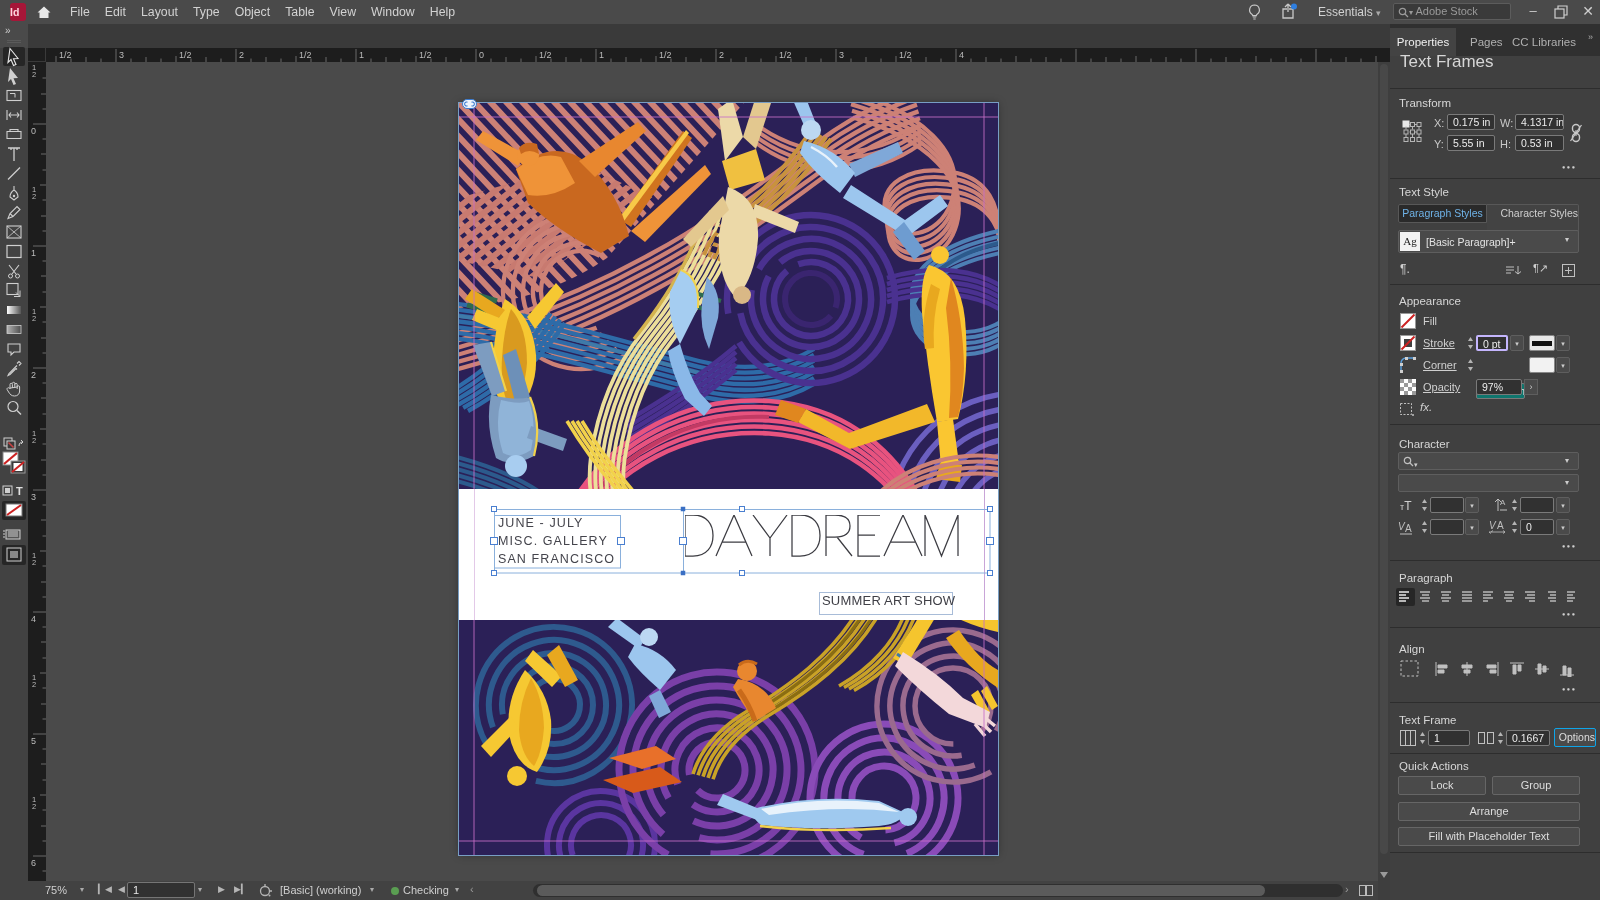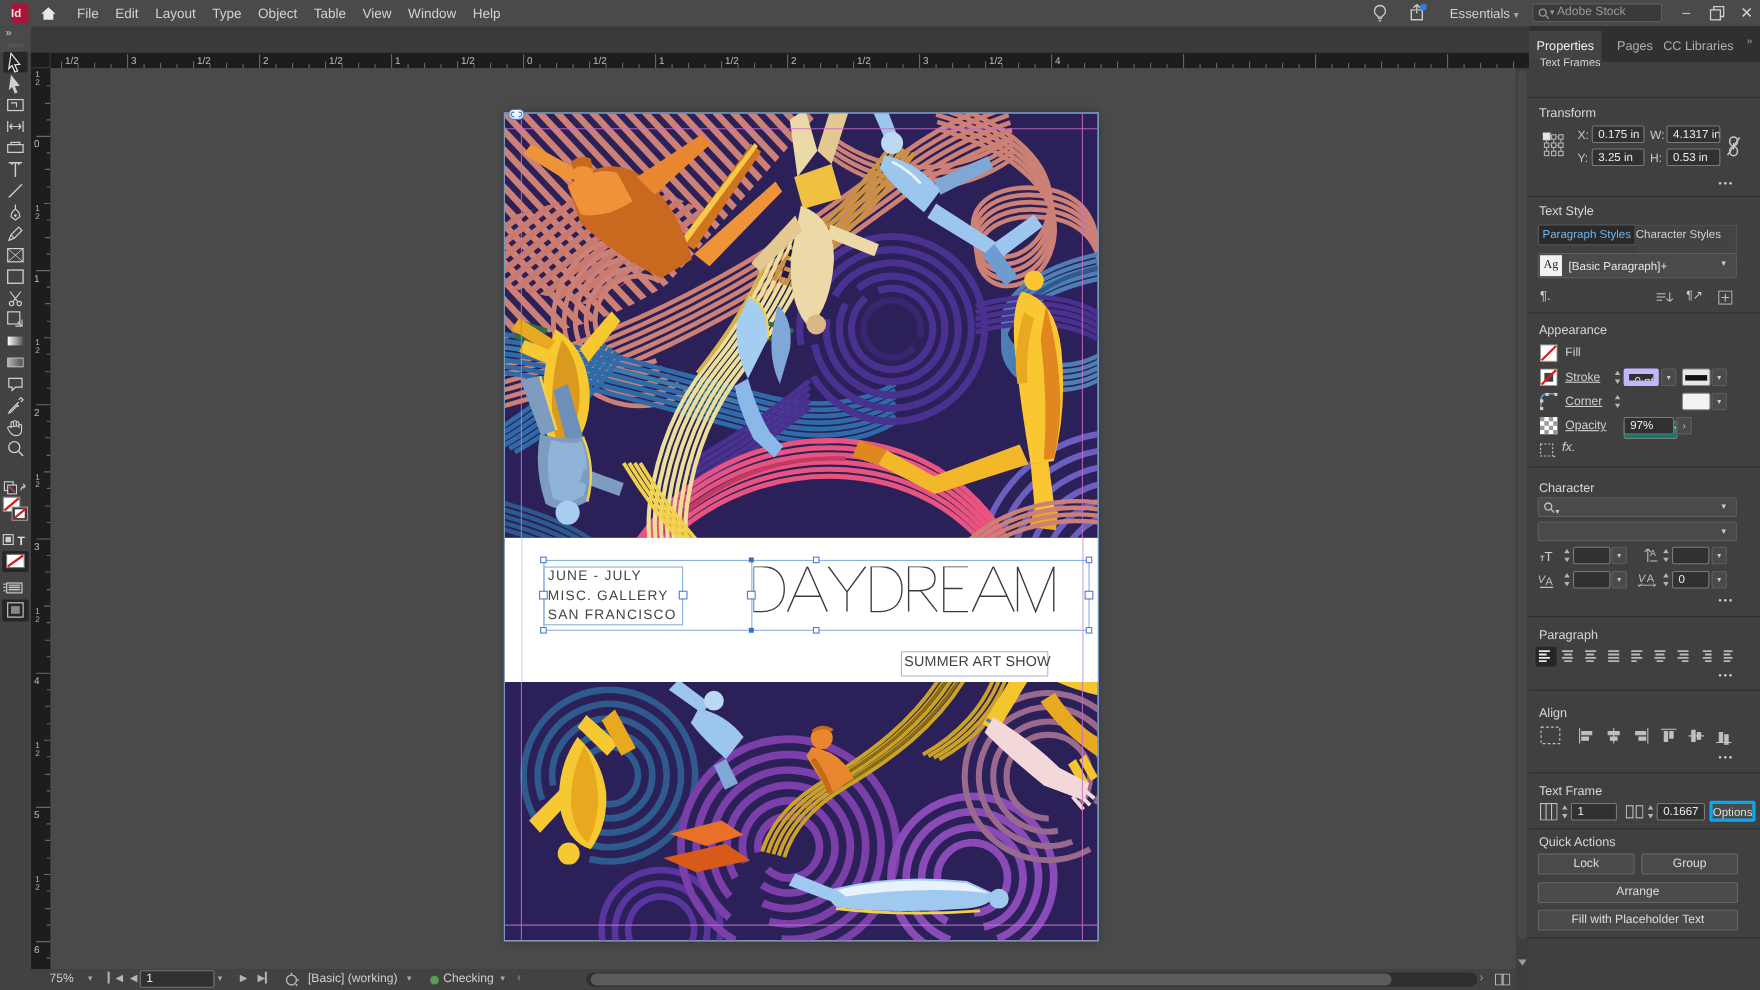--- a/index.html
+++ b/index.html
@@ -603,21 +603,21 @@
       </svg>
   </div>
 
   <div class="abs" id="rightpanel">
       <div class="abs" style="left:0px;top:0px;width:210px;height:32px;background:#303030;"></div>
       <div class="abs" style="left:0px;top:4px;width:66px;height:28px;background:#434343;color:#f0f0f0;font-size:11.5px;line-height:28px;text-align:center;">Properties</div>
       <div class="abs" style="left:80px;top:12px;font-size:11.5px;color:#b0b0b0;white-space:nowrap;">Pages</div>
       <div class="abs" style="left:122px;top:12px;font-size:11.5px;color:#b0b0b0;white-space:nowrap;">CC Libraries</div>
       <div class="abs" style="left:198px;top:8px;color:#aaa;font-size:9px;">»</div>
       <div class="abs" style="left:0px;top:32px;width:210px;height:844px;background:#404040;"></div>
-      <div class="abs" style="left:10px;top:28px;font-size:10px;color:#d6d6d6;white-space:nowrap;">Text Frames</div>
+      <div class="abs" style="left:10px;top:28px;font-size:17px;color:#d6d6d6;white-space:nowrap;">Text Frames</div>
       <div class="abs" style="left:0px;top:64px;width:210px;height:1px;background:#2d2d2d;"></div>
       <div class="abs" style="left:9px;top:73px;font-size:11.5px;color:#d6d6d6;white-space:nowrap;">Transform</div>
       <svg class="abs" style="left:12px;top:96px" width="22" height="26" viewBox="0 0 22 26">
         <g fill="none" stroke="#b5b5b5">
           <rect x="1" y="1" width="6" height="6" fill="#e8e8e8" stroke="#e8e8e8"></rect>
           <rect x="8.5" y="2.5" width="4" height="4"></rect>
           <rect x="15" y="2.5" width="4" height="4"></rect>
           <rect x="2" y="10" width="4" height="4"></rect>
           <rect x="8.5" y="10" width="4" height="4"></rect>
           <rect x="15" y="10" width="4" height="4"></rect>
@@ -625,36 +625,36 @@
           <rect x="8.5" y="17.5" width="4" height="4"></rect>
           <rect x="15" y="17.5" width="4" height="4"></rect>
           <path d="M7 4.5h1.5M13 4.5h2M7.5 12h1M13 12h2M4 6.5v3M10.5 6.5v3M17 6.5v3M4 14v3M10.5 14v3M17 14v3"></path>
         </g>
       </svg>
       <div class="abs" style="left:44px;top:93px;font-size:11px;color:#c8c8c8;white-space:nowrap;">X:</div>
       <div class="abs" style="left:57px;top:90px;width:48px;height:16px;background:#313131;border:1px solid #7a7a7a;border-radius:2px;color:#ececec;font-size:10.5px;line-height:14px;padding-left:5px;white-space:nowrap;overflow:hidden;">0.175 in</div>
       <div class="abs" style="left:110px;top:93px;font-size:11px;color:#c8c8c8;white-space:nowrap;">W:</div>
       <div class="abs" style="left:125px;top:90px;width:49px;height:16px;background:#313131;border:1px solid #7a7a7a;border-radius:2px;color:#ececec;font-size:10.5px;line-height:14px;padding-left:5px;white-space:nowrap;overflow:hidden;">4.1317 in</div>
       <div class="abs" style="left:44px;top:114px;font-size:11px;color:#c8c8c8;white-space:nowrap;">Y:</div>
-      <div class="abs" style="left:57px;top:111px;width:48px;height:16px;background:#313131;border:1px solid #7a7a7a;border-radius:2px;color:#ececec;font-size:10.5px;line-height:14px;padding-left:5px;white-space:nowrap;overflow:hidden;">3.25 in</div>
+      <div class="abs" style="left:57px;top:111px;width:48px;height:16px;background:#313131;border:1px solid #7a7a7a;border-radius:2px;color:#ececec;font-size:10.5px;line-height:14px;padding-left:5px;white-space:nowrap;overflow:hidden;">5.55 in</div>
       <div class="abs" style="left:110px;top:114px;font-size:11px;color:#c8c8c8;white-space:nowrap;">H:</div>
       <div class="abs" style="left:125px;top:111px;width:49px;height:16px;background:#313131;border:1px solid #7a7a7a;border-radius:2px;color:#ececec;font-size:10.5px;line-height:14px;padding-left:5px;white-space:nowrap;overflow:hidden;">0.53 in</div>
       <svg class="abs" style="left:178px;top:99px" width="16" height="20" viewBox="0 0 16 20">
         <g fill="none" stroke="#c8c8c8" stroke-width="1.4">
           <rect x="4.5" y="1.5" width="7" height="8" rx="3.5"></rect>
           <rect x="4.5" y="10.5" width="7" height="8" rx="3.5"></rect>
           <path d="M8 7v2M8 11v2" stroke-width="1.1"></path>
         </g>
         <path d="M2.5 18 13.5 2" stroke="#c8c8c8" stroke-width="1.3"></path>
       </svg>
       <div class="abs" style="left:172px;top:140px;font-size:5.5px;color:#cfcfcf;white-space:nowrap;letter-spacing:1.5px;">●●●</div>
       <div class="abs" style="left:0px;top:154px;width:210px;height:1px;background:#2d2d2d;"></div>
       <div class="abs" style="left:9px;top:162px;font-size:11.5px;color:#d6d6d6;white-space:nowrap;">Text Style</div>
       <div class="abs" style="left:8px;top:180px;width:89px;height:19px;background:#2a2a2a;border:1px solid #585858;border-radius:2px 0 0 2px;color:#6fb3e8;font-size:10.5px;line-height:17px;text-align:center;">Paragraph Styles</div>
-      <div class="abs" style="left:97px;top:180px;width:92px;height:36px;background:#434343;border:1px solid #585858;border-left:none;border-radius:0 2px 2px 0;color:#cfcfcf;font-size:10.5px;line-height:17px;text-align:left;">Character Styles</div>
+      <div class="abs" style="left:97px;top:180px;width:92px;height:36px;background:#434343;border:1px solid #585858;border-left:none;border-radius:0 2px 2px 0;color:#cfcfcf;font-size:10.5px;line-height:17px;text-align:right;">Character Styles</div>
       <div class="abs" style="left:8px;top:206px;width:181px;height:23px;background:#4a4a4a;border:1px solid #5e5e5e;border-radius:2px;"></div>
       <div class="abs" style="left:10px;top:208px;width:20px;height:19px;background:#f2f2f2;color:#222;font-size:11px;text-align:center;line-height:19px;font-family:&quot;Liberation Serif&quot;,serif;">Ag</div>
       <div class="abs" style="left:36px;top:212px;font-size:10.5px;color:#e4e4e4;white-space:nowrap;">[Basic Paragraph]+</div>
       <div class="abs" style="left:175px;top:211px;color:#ccc;font-size:8px;">▾</div>
       <div class="abs" style="left:10px;top:238px;font-size:12px;color:#cfcfcf;white-space:nowrap;">¶.</div>
       <svg class="abs" style="left:115px;top:240px" width="16" height="12" viewBox="0 0 16 12">
         <path d="M1 3h8M1 6h8M1 9h5M13 2v8m0 0-3-2.5M13 10l3-2.5" stroke="#c0c0c0" fill="none"></path>
       </svg>
       <div class="abs" style="left:143px;top:238px;font-size:11px;color:#cfcfcf;white-space:nowrap;">¶↗</div>
       <svg class="abs" style="left:172px;top:240px" width="13" height="13" viewBox="0 0 13 13">
@@ -670,21 +670,21 @@
       <div class="abs" style="left:33px;top:291px;font-size:11px;color:#cfcfcf;white-space:nowrap;">Fill</div>
       <svg class="abs" style="left:10px;top:311px" width="16" height="16" viewBox="0 0 16 16">
         <rect x="0.5" y="0.5" width="15" height="15" fill="#fff" stroke="#999"></rect>
         <rect x="4" y="4" width="8" height="8" fill="#404040"></rect>
         <path d="M1.5 14.5 14.5 1.5" stroke="#cc2222" stroke-width="2"></path>
       </svg>
       <div class="abs" style="left:33px;top:313px;font-size:11px;color:#cfcfcf;white-space:nowrap;text-decoration:underline;">Stroke</div>
       <svg class="abs" style="left:76px;top:311px" width="9" height="16" viewBox="0 0 9 16">
         <path d="M4.5 2 7 6H2zM4.5 14 2 10h5z" fill="#b5b5b5"></path>
       </svg>
-      <div class="abs" style="left:86px;top:311px;width:32px;height:16px;background:#313131;border:5px solid #c4b5fd;border-radius:2px;color:#ececec;font-size:10.5px;line-height:14px;padding-left:5px;white-space:nowrap;overflow:hidden;">0 pt</div>
+      <div class="abs" style="left:86px;top:311px;width:32px;height:16px;background:#313131;border:2px solid #c4b5fd;border-radius:2px;color:#ececec;font-size:10.5px;line-height:14px;padding-left:5px;white-space:nowrap;overflow:hidden;">0 pt</div>
       <div class="abs" style="left:120px;top:311px;width:14px;height:16px;background:#4a4a4a;border:1px solid #5e5e5e;border-radius:2px;color:#ccc;font-size:7px;text-align:center;line-height:16px;">▾</div>
       <div class="abs" style="left:139px;top:311px;width:26px;height:16px;background:#e8e8e8;border:1px solid #888;border-radius:2px;">
         <div style="margin:5px 2px;height:5px;background:#111;"></div>
       </div>
       <div class="abs" style="left:166px;top:311px;width:14px;height:16px;background:#4a4a4a;border:1px solid #5e5e5e;border-radius:2px;color:#ccc;font-size:7px;text-align:center;line-height:16px;">▾</div>
       <svg class="abs" style="left:10px;top:333px" width="16" height="16" viewBox="0 0 16 16">
         <path d="M1 15V6a5 5 0 0 1 5-5h9" fill="none" stroke="#5aa0e0" stroke-width="1.4"></path>
         <rect x="0" y="13" width="3" height="3" fill="#cfcfcf"></rect>
         <rect x="0" y="6" width="3" height="3" fill="#cfcfcf"></rect>
         <rect x="5" y="0" width="3" height="3" fill="#cfcfcf"></rect>
@@ -821,21 +821,21 @@
       </svg>
       <div class="abs" style="left:38px;top:706px;width:42px;height:16px;background:#313131;border:1px solid #7a7a7a;border-radius:2px;color:#ececec;font-size:10.5px;line-height:14px;padding-left:5px;white-space:nowrap;overflow:hidden;">1</div>
       <svg class="abs" style="left:88px;top:706px" width="16" height="16" viewBox="0 0 16 16">
         <rect x="0.5" y="2.5" width="6" height="11" fill="none" stroke="#c0c0c0"></rect>
         <rect x="9.5" y="2.5" width="6" height="11" fill="none" stroke="#c0c0c0"></rect>
       </svg>
       <svg class="abs" style="left:106px;top:706px" width="9" height="16" viewBox="0 0 9 16">
         <path d="M4.5 2 7 6H2zM4.5 14 2 10h5z" fill="#b5b5b5"></path>
       </svg>
       <div class="abs" style="left:116px;top:706px;width:44px;height:16px;background:#313131;border:1px solid #7a7a7a;border-radius:2px;color:#ececec;font-size:10.5px;line-height:14px;padding-left:5px;white-space:nowrap;overflow:hidden;">0.1667</div>
-      <div class="abs" style="left:164px;top:704px;width:42px;height:19px;background:#4a4a4a;border:3px solid #0ea5e9;border-radius:2px;color:#ddd;font-size:10.5px;text-align:right;line-height:17px;">Options</div>
+      <div class="abs" style="left:164px;top:704px;width:42px;height:19px;background:#4a4a4a;border:1px solid #0ea5e9;border-radius:2px;color:#ddd;font-size:10.5px;text-align:right;line-height:17px;">Options</div>
       <div class="abs" style="left:0px;top:729px;width:210px;height:1px;background:#2d2d2d;"></div>
       <div class="abs" style="left:9px;top:736px;font-size:11.5px;color:#d6d6d6;white-space:nowrap;">Quick Actions</div>
       <div class="abs" style="left:8px;top:752px;width:88px;height:19px;background:#4a4a4a;border:1px solid #666;border-radius:2px;color:#ddd;font-size:11px;text-align:center;line-height:17px;">Lock</div>
       <div class="abs" style="left:102px;top:752px;width:88px;height:19px;background:#4a4a4a;border:1px solid #666;border-radius:2px;color:#ddd;font-size:11px;text-align:center;line-height:17px;">Group</div>
       <div class="abs" style="left:8px;top:778px;width:182px;height:19px;background:#4a4a4a;border:1px solid #666;border-radius:2px;color:#ddd;font-size:11px;text-align:center;line-height:17px;">Arrange</div>
       <div class="abs" style="left:8px;top:803px;width:182px;height:19px;background:#4a4a4a;border:1px solid #666;border-radius:2px;color:#ddd;font-size:11px;text-align:center;line-height:17px;">Fill with Placeholder Text</div>
       <div class="abs" style="left:0px;top:828px;width:210px;height:1px;background:#2d2d2d;"></div>
     </div>
 </div>
 

